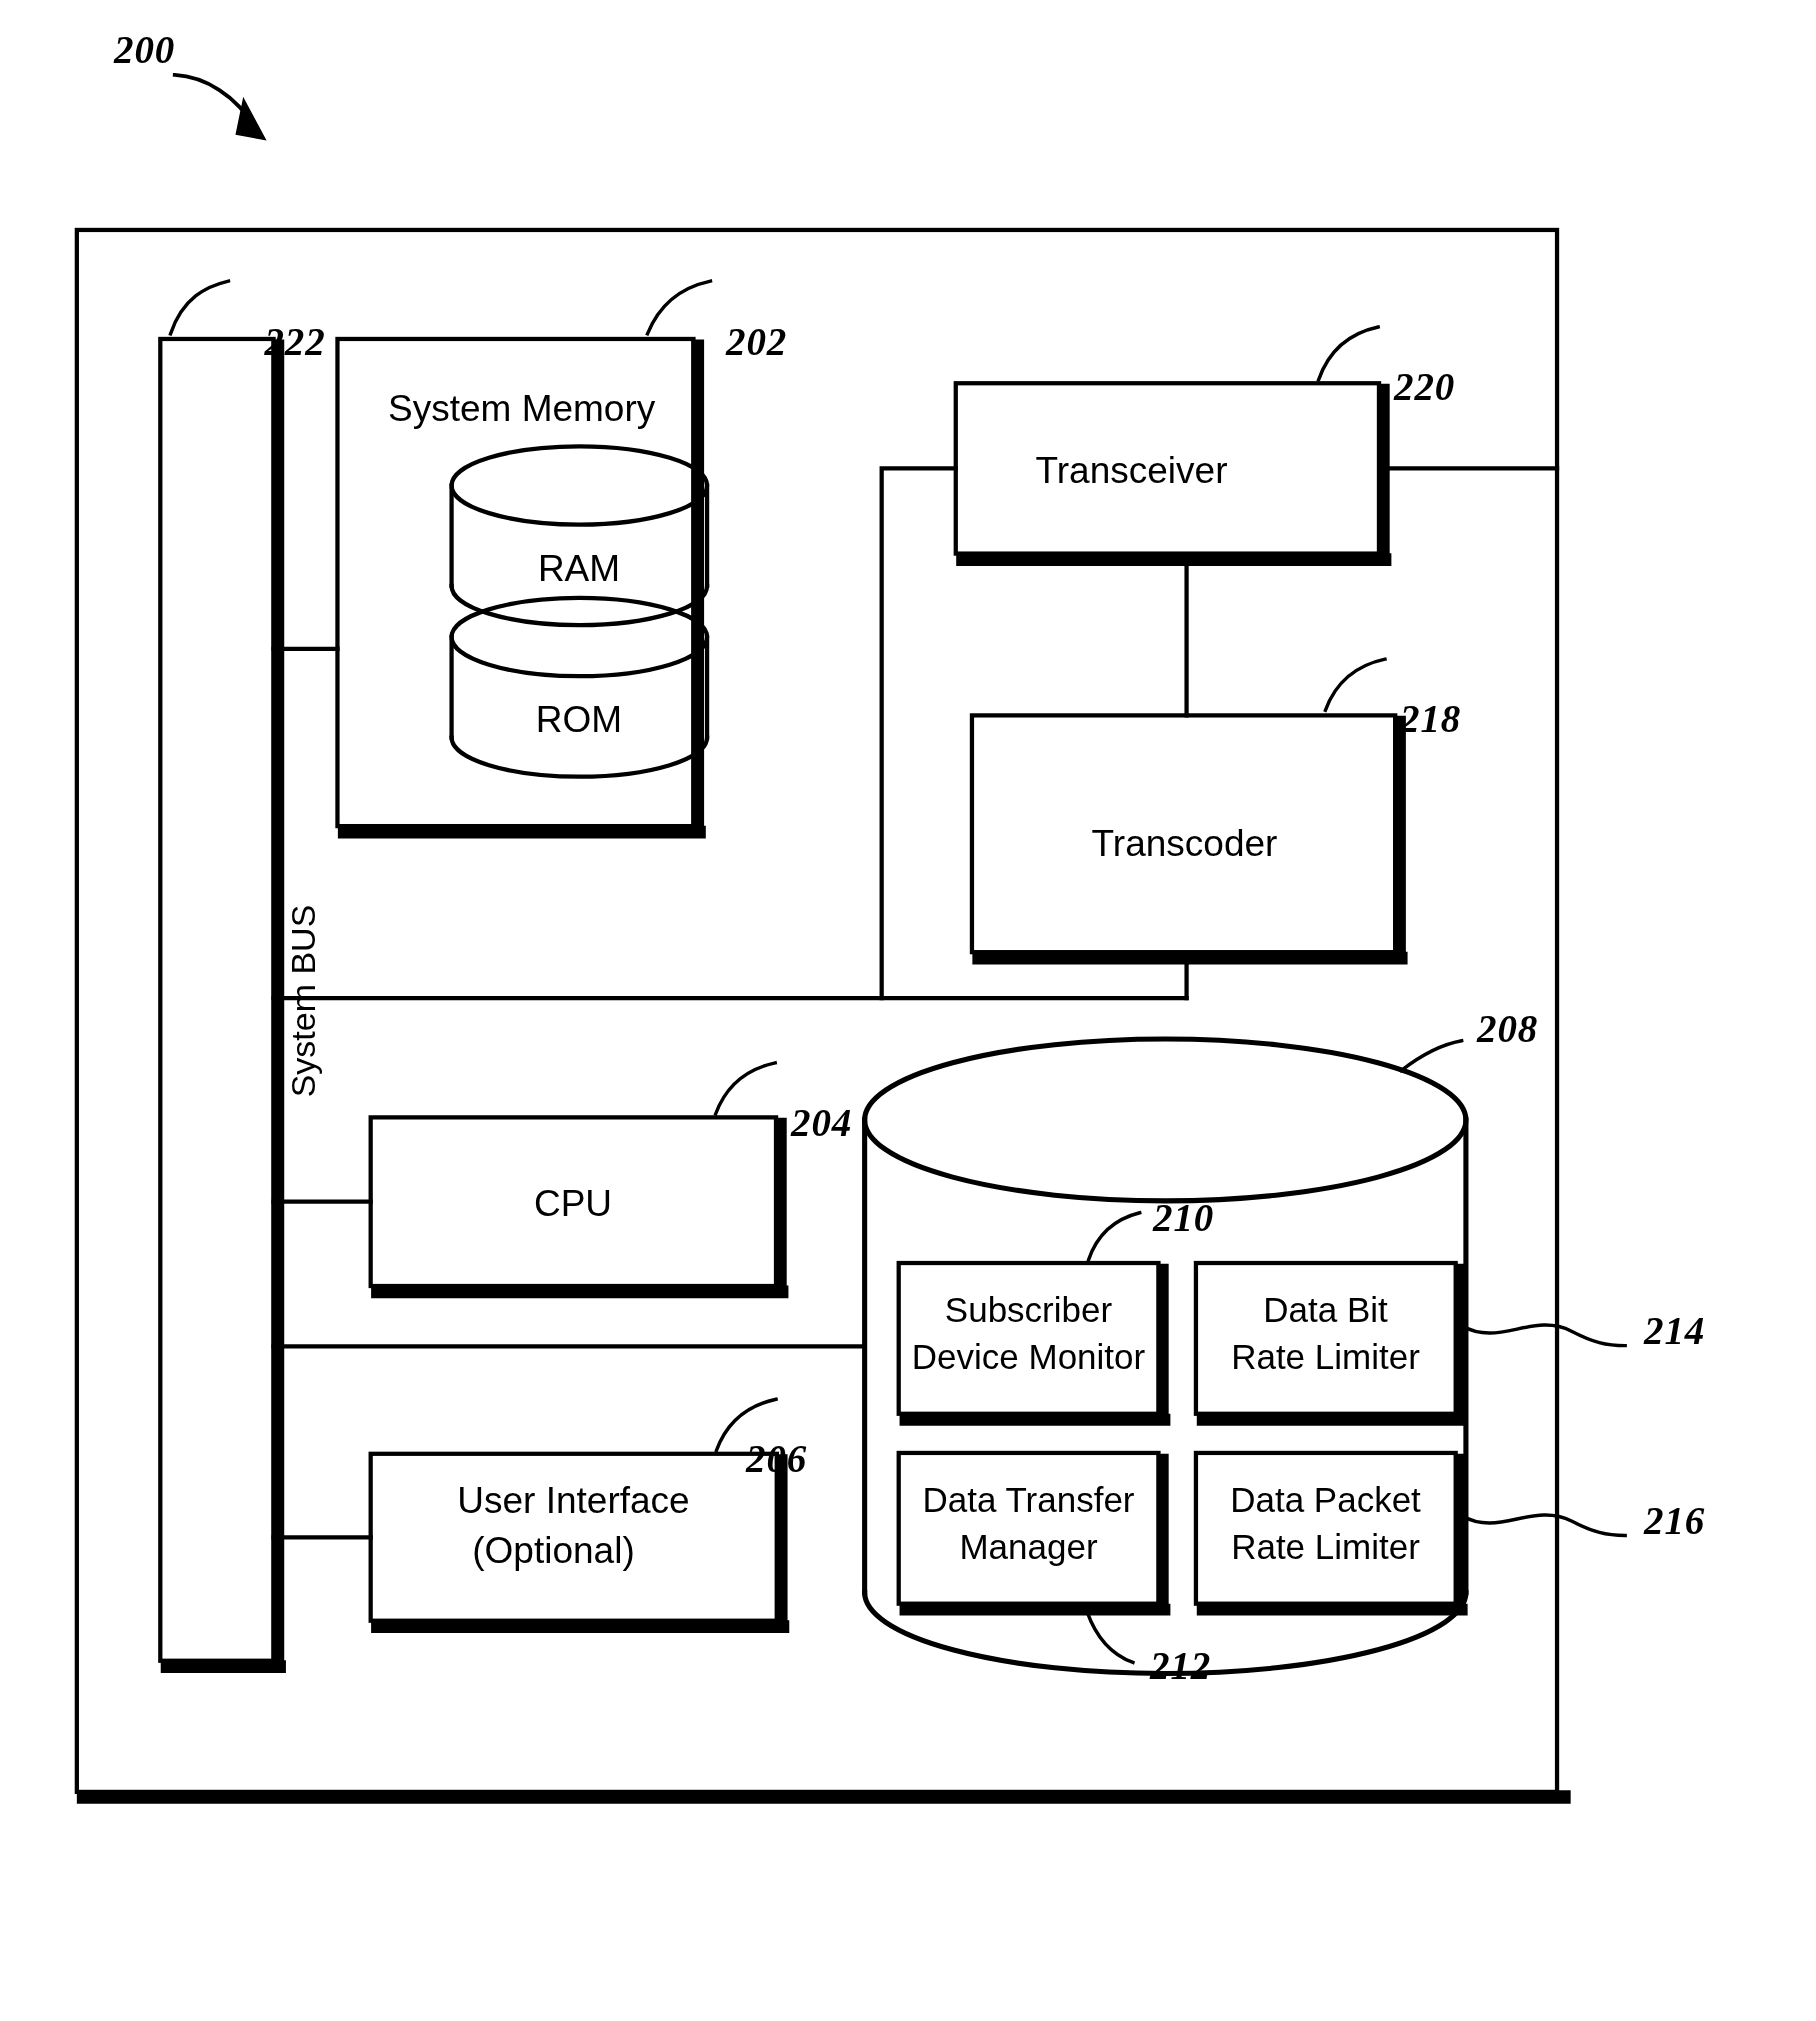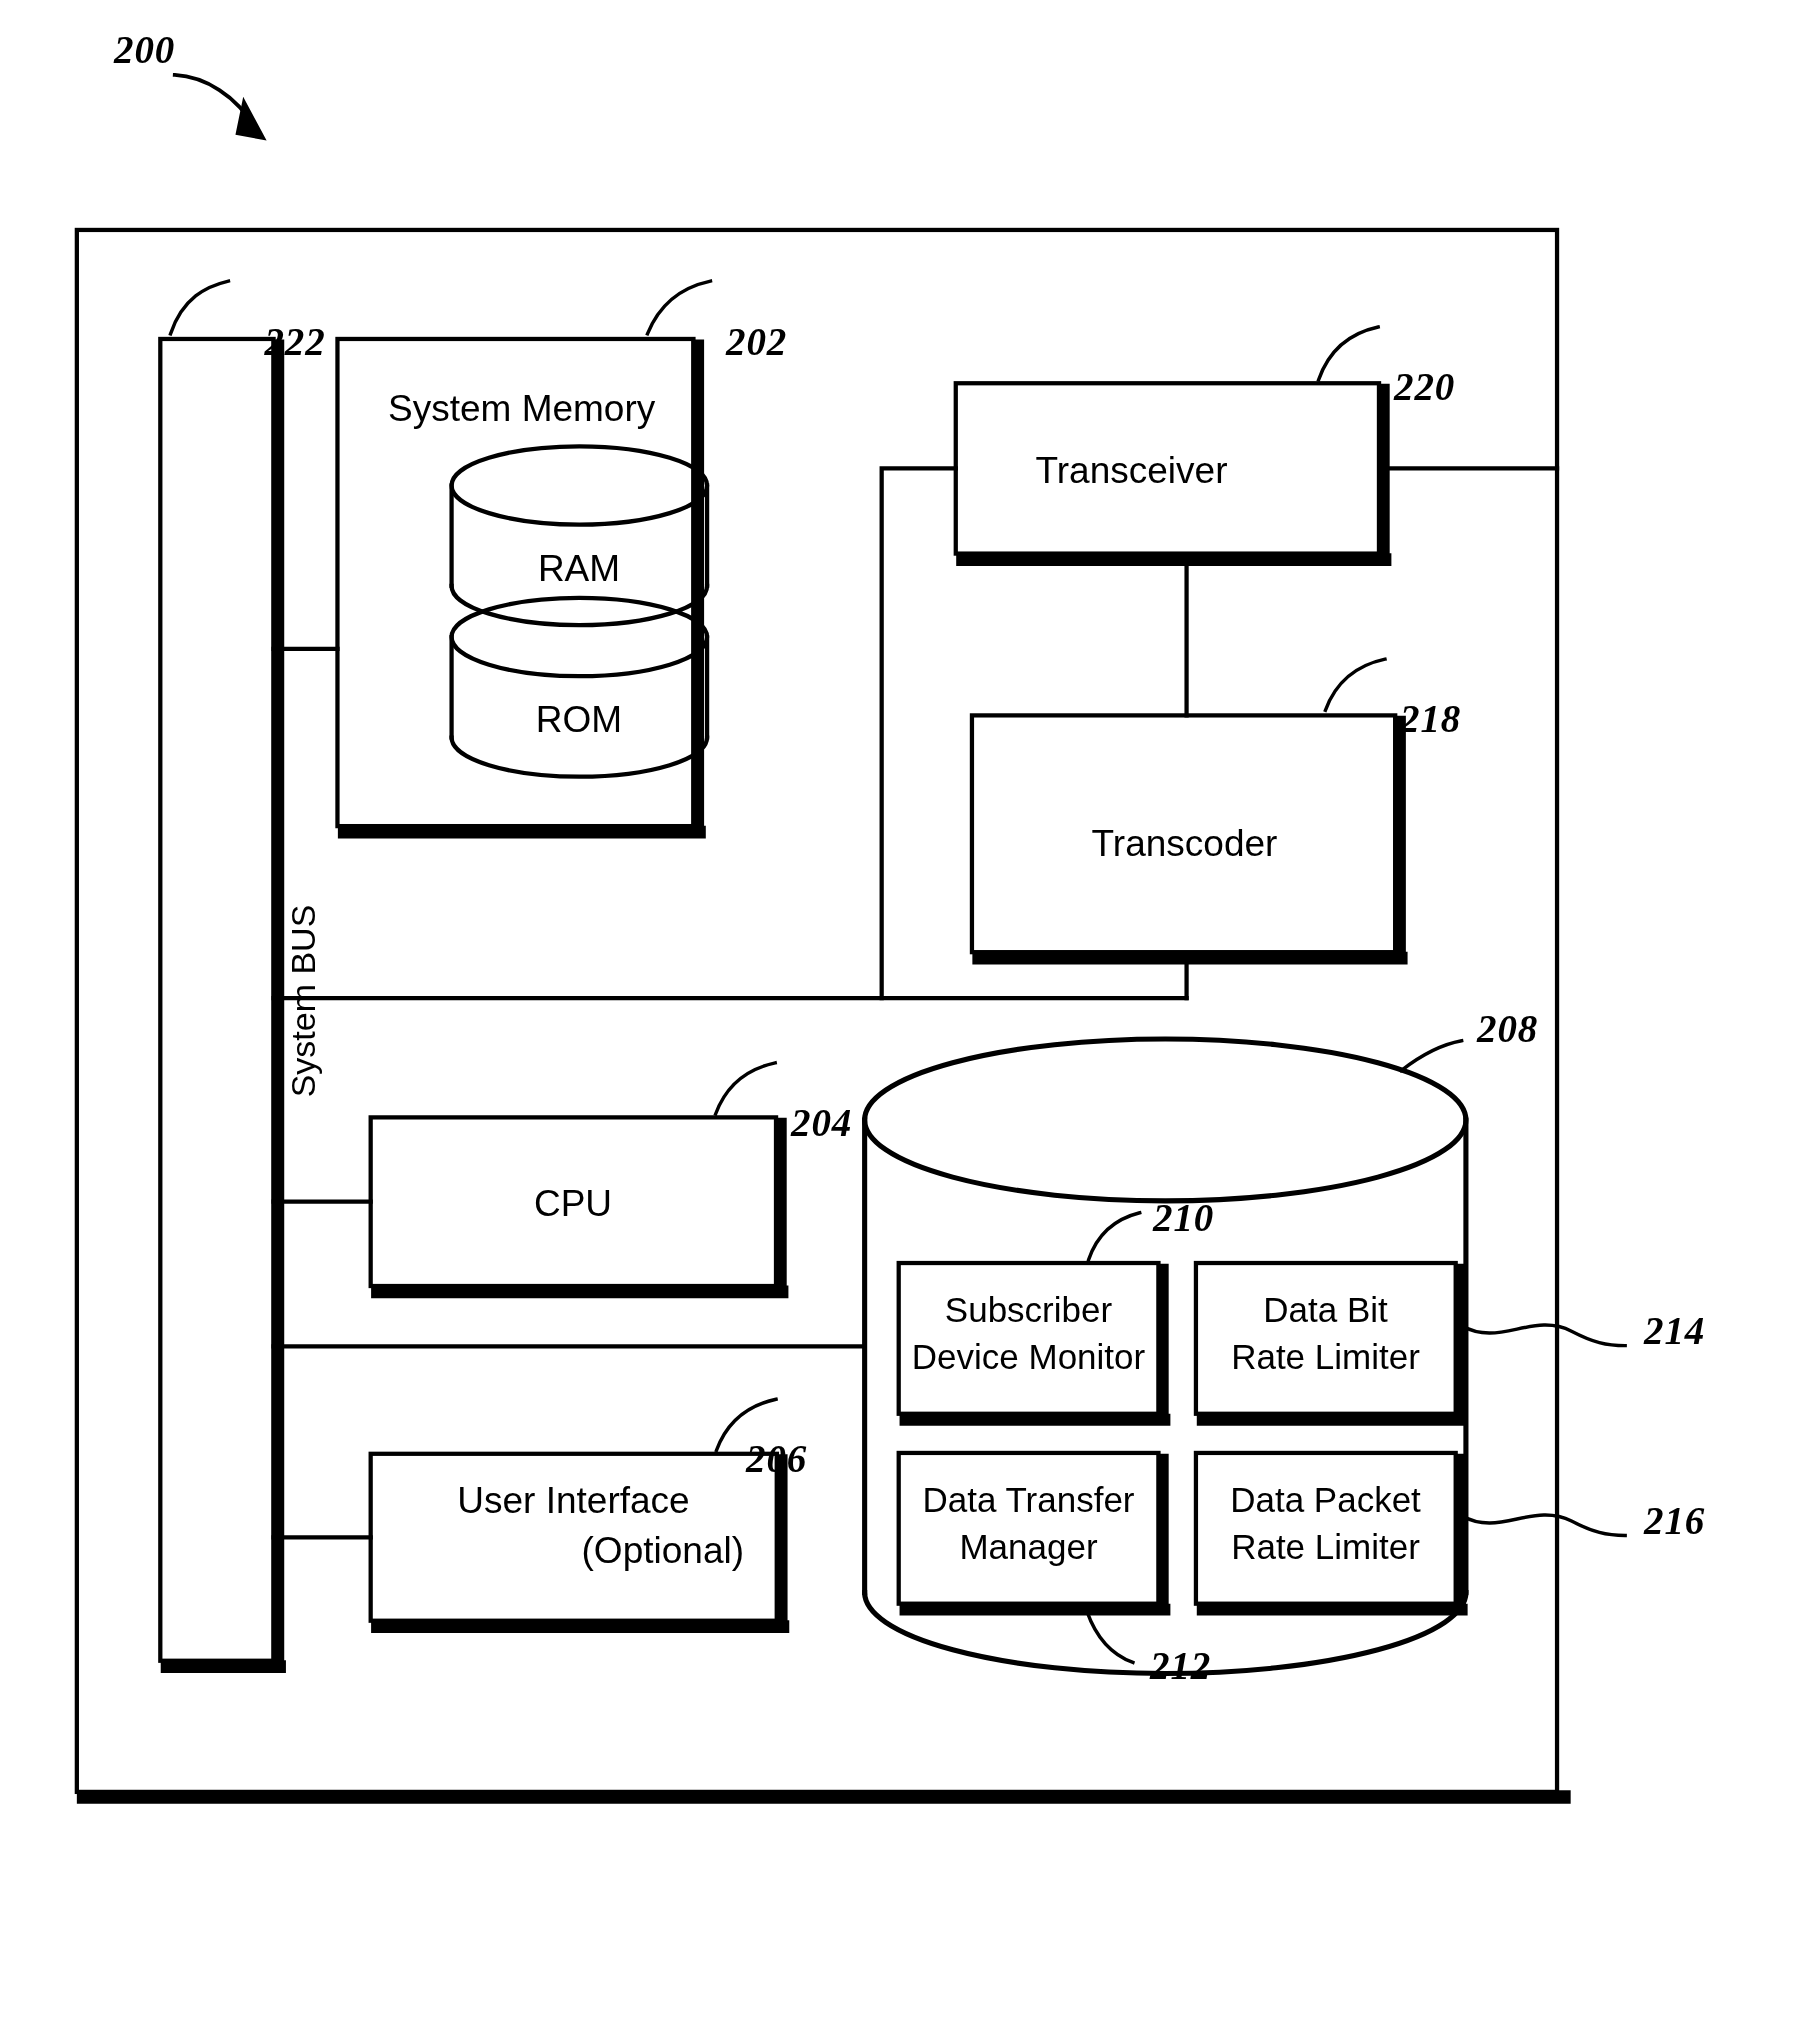--- a/index.html
+++ b/index.html
@@ -190,21 +190,21 @@
   <div class="lbl sans blk-label" style="left:961px; top:450px; width:341px;">Transceiver</div>
   <div class="lbl ref" style="left:1382px; top:365px; width:102px; text-align:left;">220</div>
 
   <div class="lbl sans blk-label" style="left:1014px; top:815px; width:341px;margin-top:8px;">Transcoder</div>
   <div class="lbl ref" style="left:1388px; top:697px; width:102px; text-align:left;">218</div>
 
   <div class="lbl sans blk-label" style="left:488px; top:1183px; width:170px;">CPU</div>
   <div class="lbl ref" style="left:779px; top:1101px; width:102px; text-align:left;">204</div>
 
   <div class="lbl sans blk-label" style="left:403px; top:1480px; width:341px;">User Interface</div>
-  <div class="lbl sans blk-label" style="left:403px; top:1530px; width:341px;text-align:right;">(Optional)</div>
+  <div class="lbl sans blk-label" style="left:383px; top:1530px; width:341px;">(Optional)</div>
   <div class="lbl ref" style="left:734px; top:1437px; width:102px; text-align:left;">206</div>
 
   <div class="lbl ref" style="left:1465px; top:1007px; width:102px; text-align:left;">208</div>
 
   <div class="lbl sans inner-label" style="left:903px; top:1290px; width:251px;">Subscriber</div>
   <div class="lbl sans inner-label" style="left:903px; top:1337px; width:251px;">Device Monitor</div>
   <div class="lbl ref" style="left:1141px; top:1196px; width:102px; text-align:left;">210</div>
 
   <div class="lbl sans inner-label" style="left:1200px; top:1290px; width:251px;">Data Bit</div>
   <div class="lbl sans inner-label" style="left:1200px; top:1337px; width:251px;">Rate Limiter</div>

